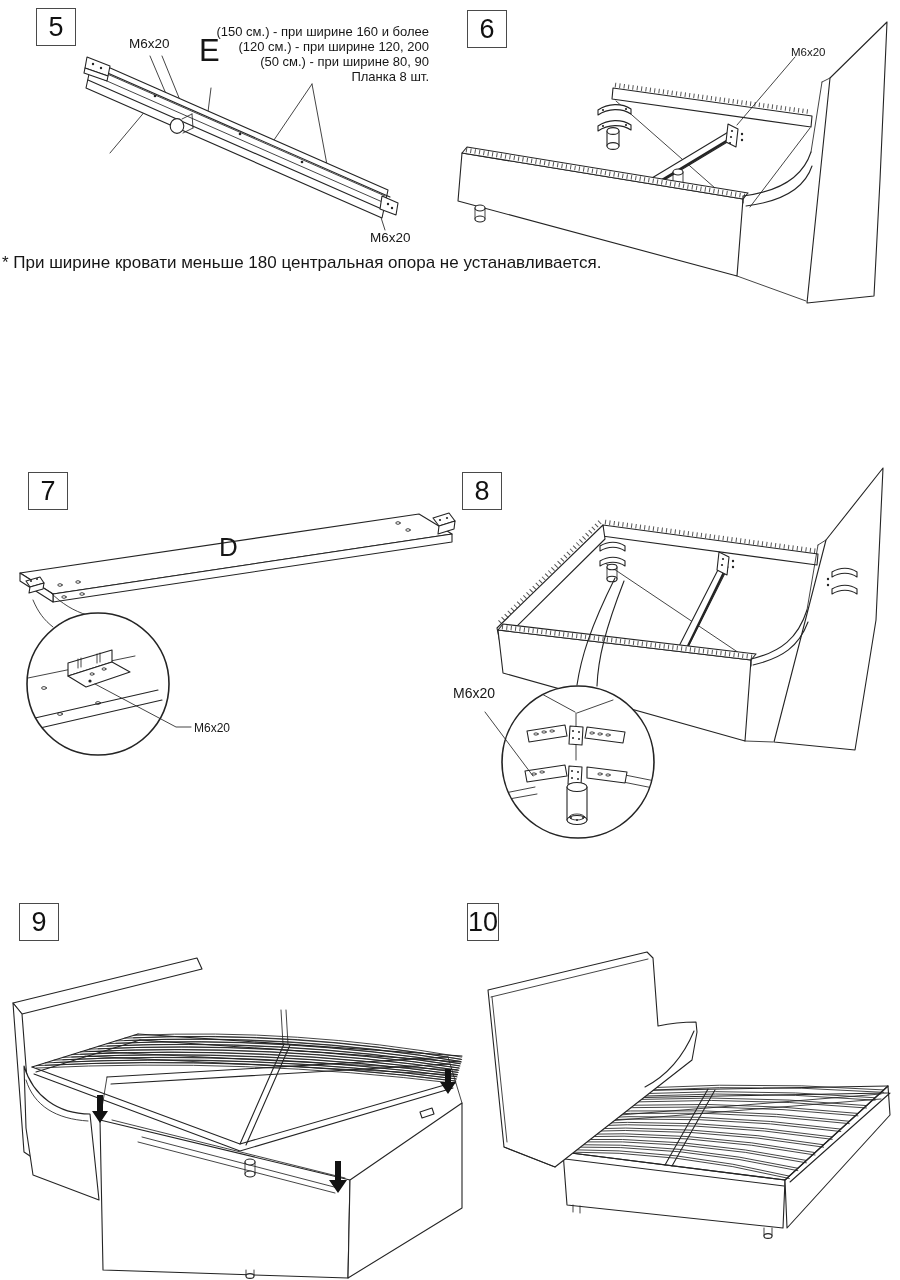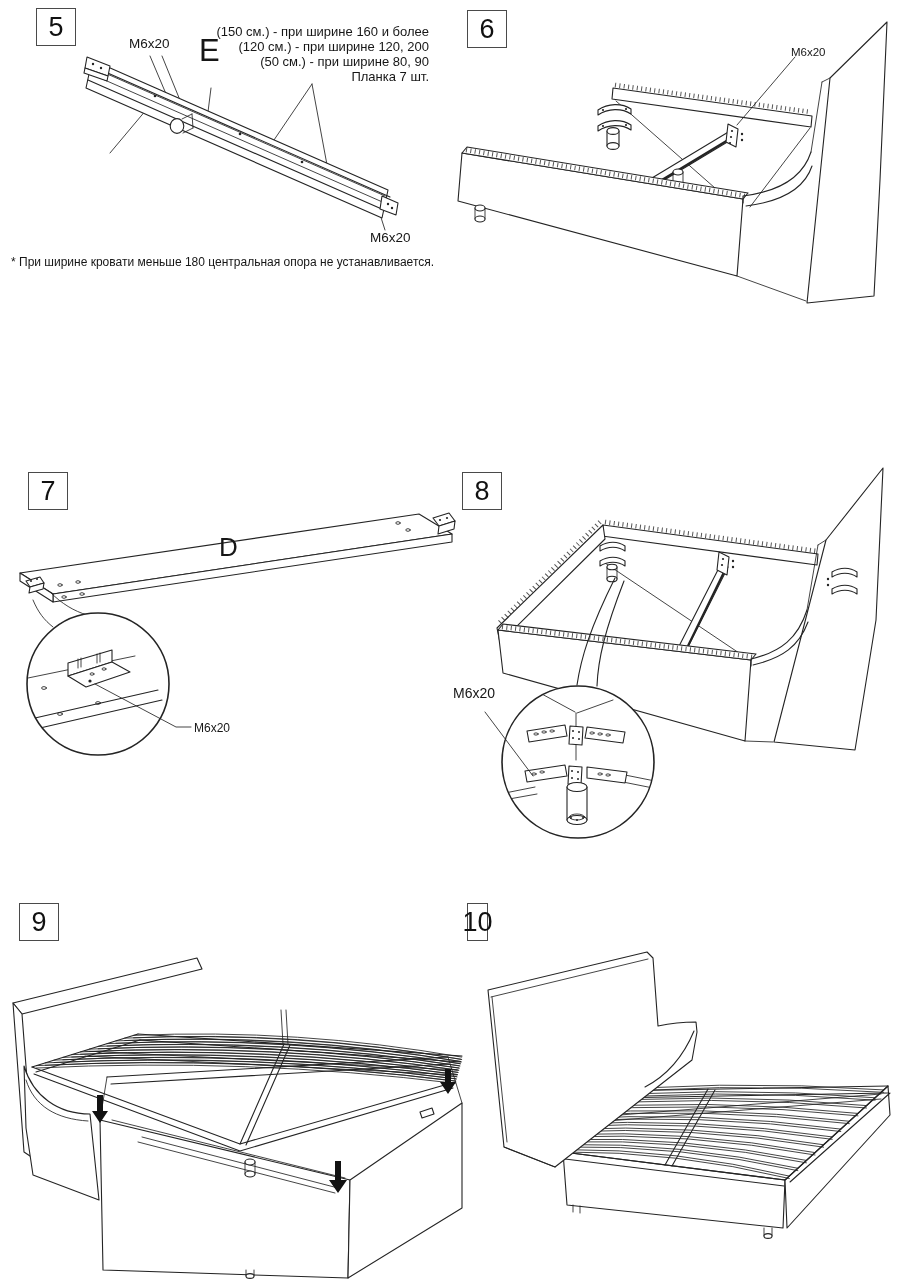--- a/index.html
+++ b/index.html
@@ -56,24 +56,24 @@
   </svg>
   <div class="stepbox" style="left:36px;top:8px">
       <span>5</span>
     </div>
   <div class="lbl" style="left:129px;top:36px;font-size:13.5px">M6x20</div>
   <div class="lbl big" style="left:199px;top:43px">E</div>
   <div class="lbl rt" style="right:21px;top:24px">
     <div>(150 см.) - при ширине 160 и более</div>
     <div>(120 см.) - при ширине 120, 200</div>
     <div>(50 см.) - при ширине 80, 90</div>
-    <div>Планка 7 шт.</div>
+    <div>Планка 8 шт.</div>
   </div>
   <div class="lbl" style="left:370px;top:230px;font-size:13.5px">M6x20</div>
-  <div class="lbl" style="left:11px;top:255px;font-size:12px">* При ширине кровати меньше 180 центральная опора не устанавливается.</div>
+  <div class="lbl" style="left:2px;top:255px;font-size:17px">* При ширине кровати меньше 180 центральная опора не устанавливается.</div>
 </section>
 
 <section class="panel" id="p6" style="left:450px;top:0;width:450px;height:330px">
   <svg width="450" height="330" viewBox="0 0 450 330">
 
     <path class="hatch" d="M165,85 L361,112"></path>
     <path class="fw" d="M163,88 L362,116 L361,127 L162,99 Z"></path>
 
     <path class="ln thin" d="M166,101 L290,210"></path>
     <path class="ln thin" d="M360,128 L300,207"></path>
@@ -371,16 +371,16 @@
     <path class="ln" d="M123,262 L345,290 M125,269 L344,296"></path>
     <path class="ln" d="M345,290 L448,196 M350,292 L450,203"></path>
     <path class="ln" d="M225,275 L268,199 M232,276 L275,200"></path>
     <path class="ln thin" d="M118,230 L441,204 M118,235 L441,209"></path>
 
     <path class="fw" d="M48,100 L207,62 L213,68 L218,136 C232,133 244,132 256,132 L257,142 L252,170 L115,277 L64,257 Z"></path>
     <path class="ln thin" d="M51,107 L208,69 M52,107 L67,252"></path>
     <path class="ln" d="M254,141 C244,165 228,185 205,197"></path>
     <path class="ln thin" d="M64,257 L115,277"></path>
   </svg>
-  <div class="stepbox" style="left:27px;top:13px;width:21px">
+  <div class="stepbox" style="left:27px;top:13px;width:32px">
       <span>10</span>
     </div>
 </section>
 
 </body></html>

